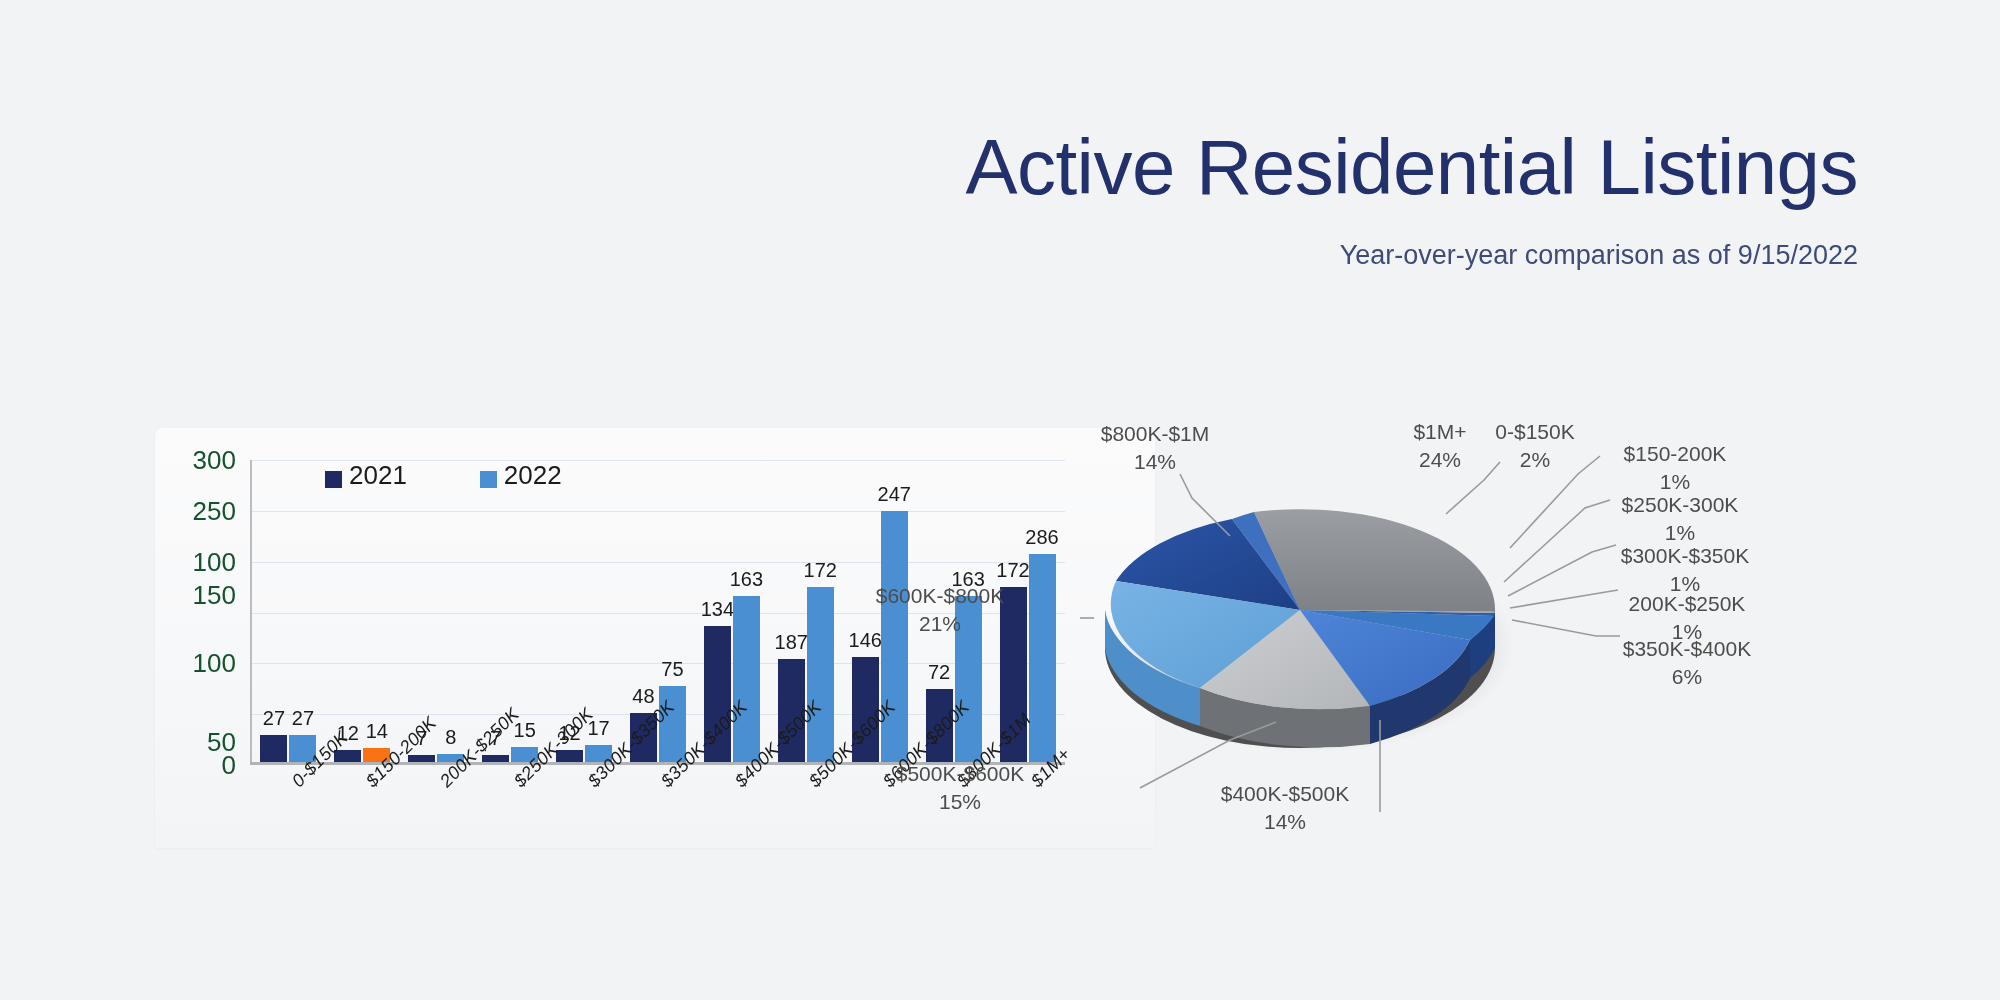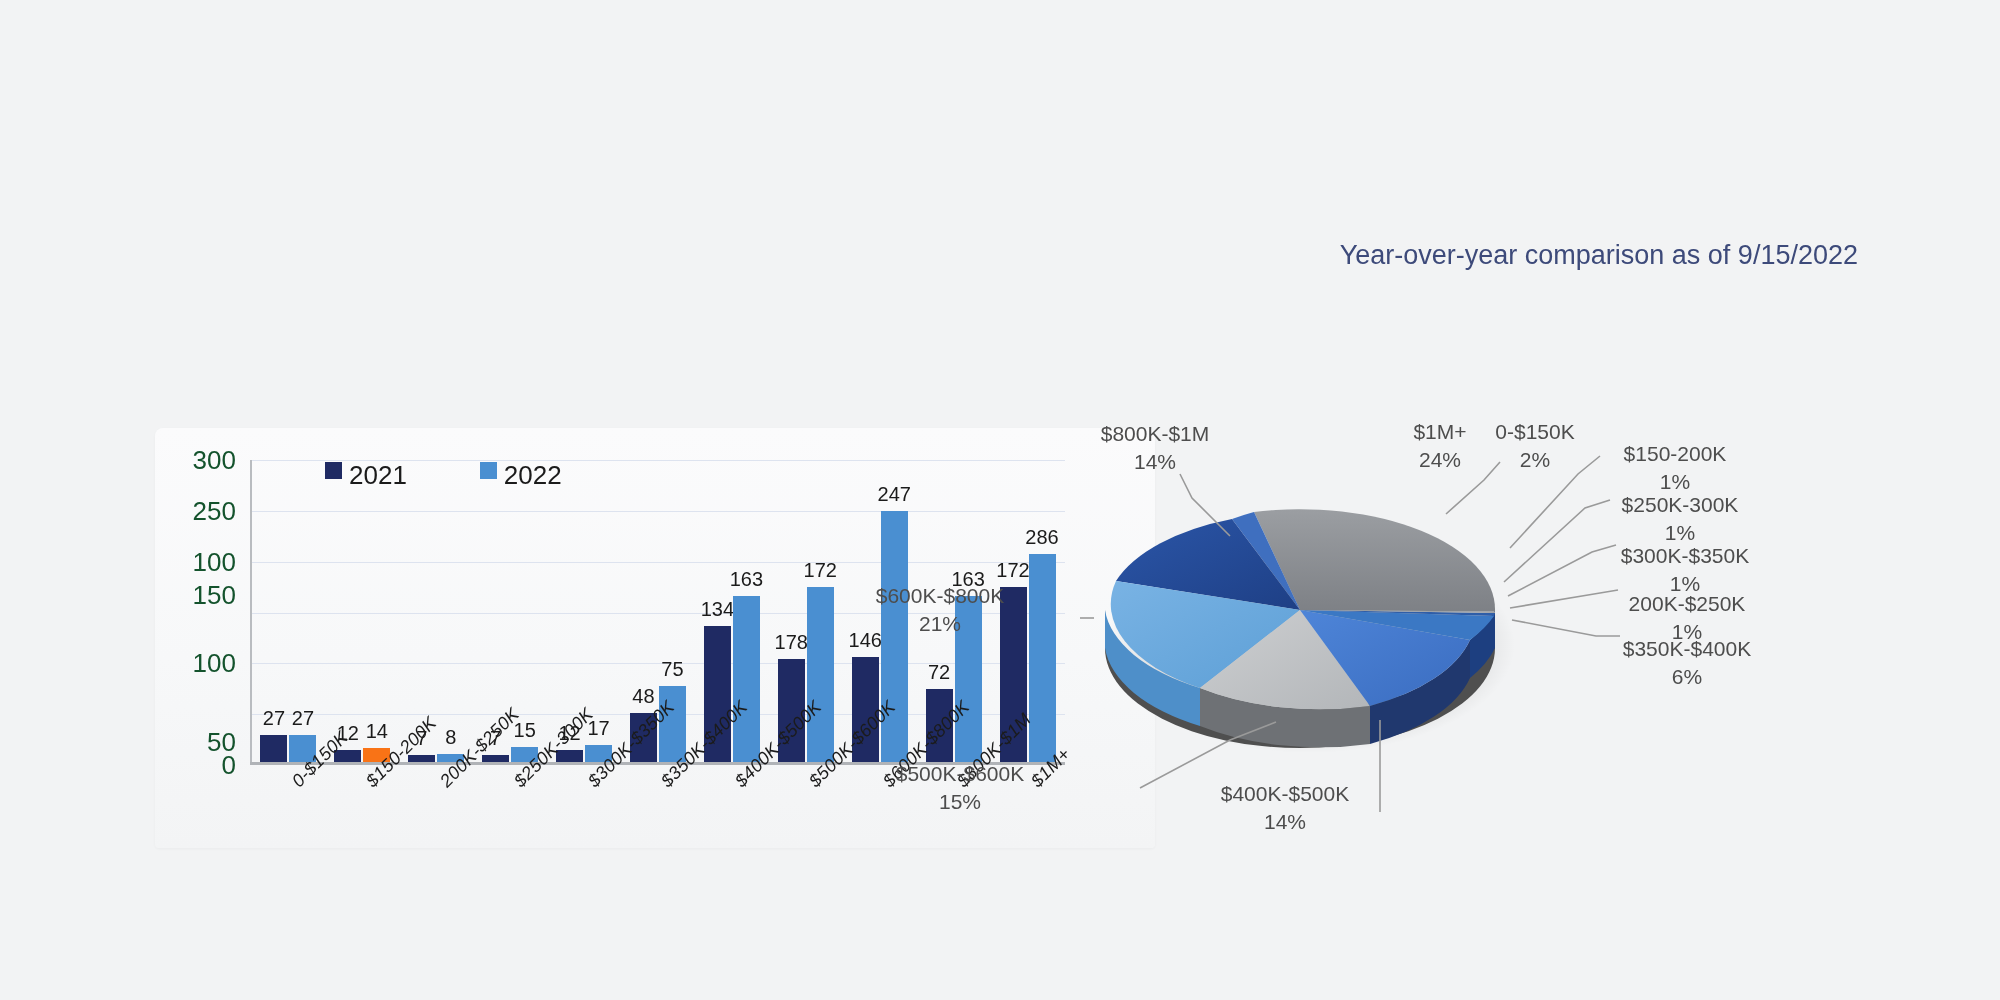--- a/index.html
+++ b/index.html
@@ -42,21 +42,21 @@
   .axis-x { position: absolute; left: 0; bottom: 0; width: 815px; height: 3px; background: #b0b3b7; }
 
   .ytick {
     position: absolute; right: 100%; margin-right: 14px;
     font-size: 26px; color: #14532d; transform: translateY(-50%);
     white-space: nowrap; text-align: right; width: 70px;
   }
 
   
   .legend { position: absolute; left: 28px; top: 2px; display: flex; align-items: center; gap: 26px; }
-  .legend-item { display: flex; align-items: flex-start; gap: 7px; padding-left: 47px; }
+  .legend-item { display: flex; align-items: flex-end; gap: 7px; padding-left: 47px; }
   .swatch { width: 17px; height: 17px; display: block; }
   .legend-label { font-size: 26px; color: #1b1b1b; line-height: 1; }
 
   
   .groups { position: absolute; left: 1.5px; bottom: 3px; width: 813px; height: 302px; display: flex; }
   .group { flex: 1 1 0; position: relative; height: 100%; display: flex; align-items: flex-end; justify-content: center; gap: 2px; }
   .bar { position: relative; width: 27px; }
   .bar .val {
     position: absolute; bottom: 100%; left: 50%; transform: translateX(-50%);
     margin-bottom: 5px; font-size: 20px; color: #1b1b1b; white-space: nowrap;
@@ -79,20 +79,21 @@
     text-align: center; line-height: 1.32; white-space: nowrap;
   }
   .pie-label .pct { display: block; }
 </style>
 </head>
 <body>
 
 <div class="page">
 
   <div class="header">
+    <div class="title">Active Residential Listings</div>
     <div class="subtitle">Year-over-year comparison as of 9/15/2022</div>
   </div>
 
   <div class="bar-panel"></div>
   <div class="bar-chart">
     <div class="plot">
       <div id="gridlines">
           <div class="gridline" style="top: 254.167px;"></div>
           <div class="gridline" style="top: 203.333px;"></div>
           <div class="gridline" style="top: 152.5px;"></div>
@@ -173,21 +174,21 @@
           <div class="group">
             <div class="bar" style="height: 136.233px; background: rgb(31, 42, 99);">
               <span class="val">134</span>
             </div>
             <div class="bar" style="height: 165.717px; background: rgb(74, 143, 209);">
               <span class="val">163</span>
             </div>
           </div>
           <div class="group">
             <div class="bar" style="height: 102.683px; background: rgb(31, 42, 99);">
-              <span class="val">178</span>
+              <span class="val">187</span>
             </div>
             <div class="bar" style="height: 174.867px; background: rgb(74, 143, 209);">
               <span class="val">172</span>
             </div>
           </div>
           <div class="group">
             <div class="bar" style="height: 105px; background: rgb(31, 42, 99);">
               <span class="val">146</span>
             </div>
             <div class="bar" style="height: 251.117px; background: rgb(74, 143, 209);">

